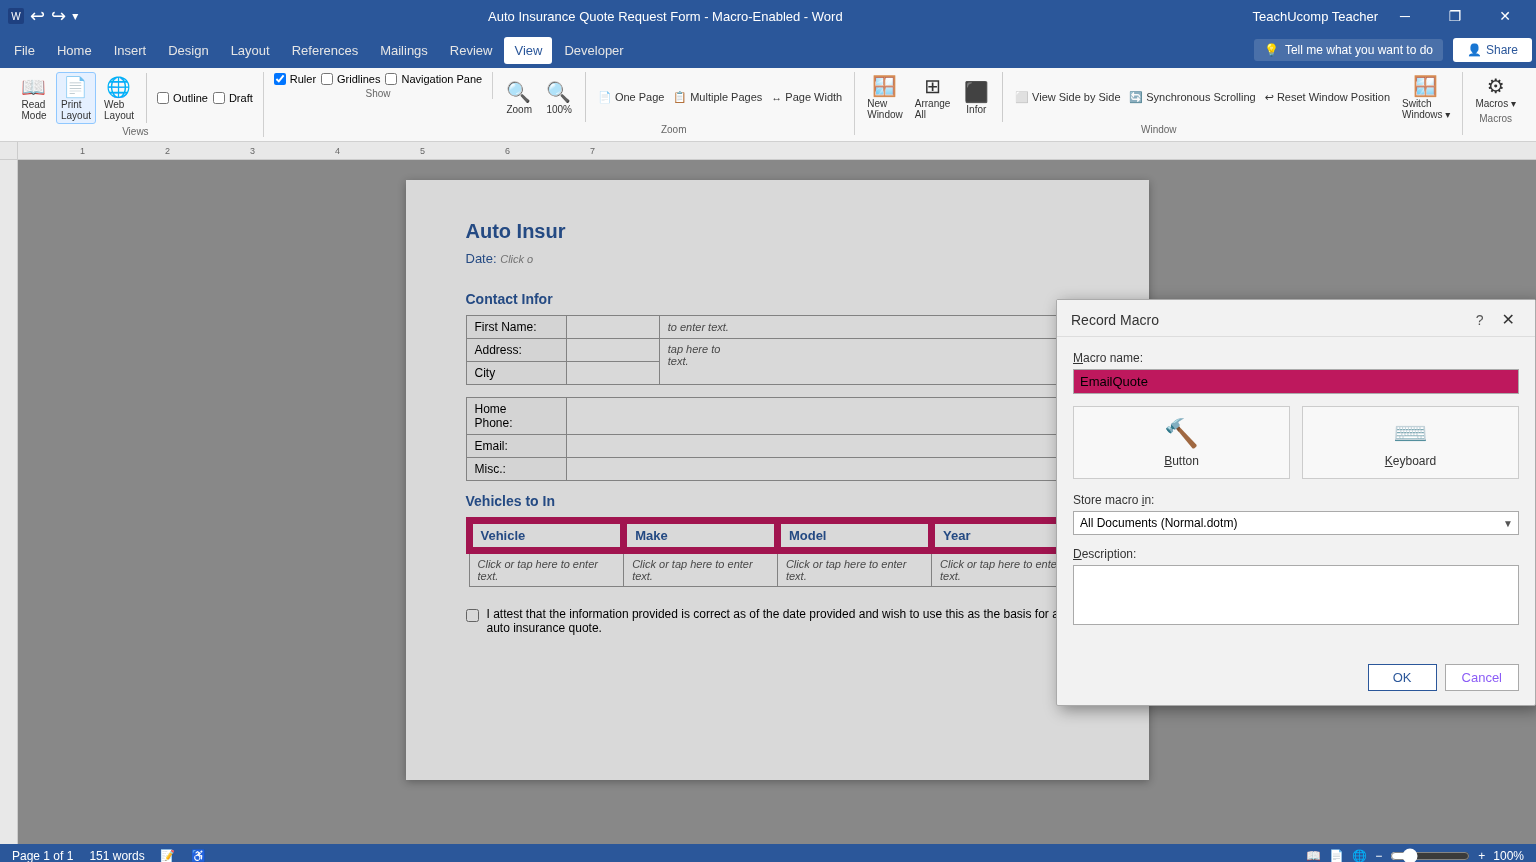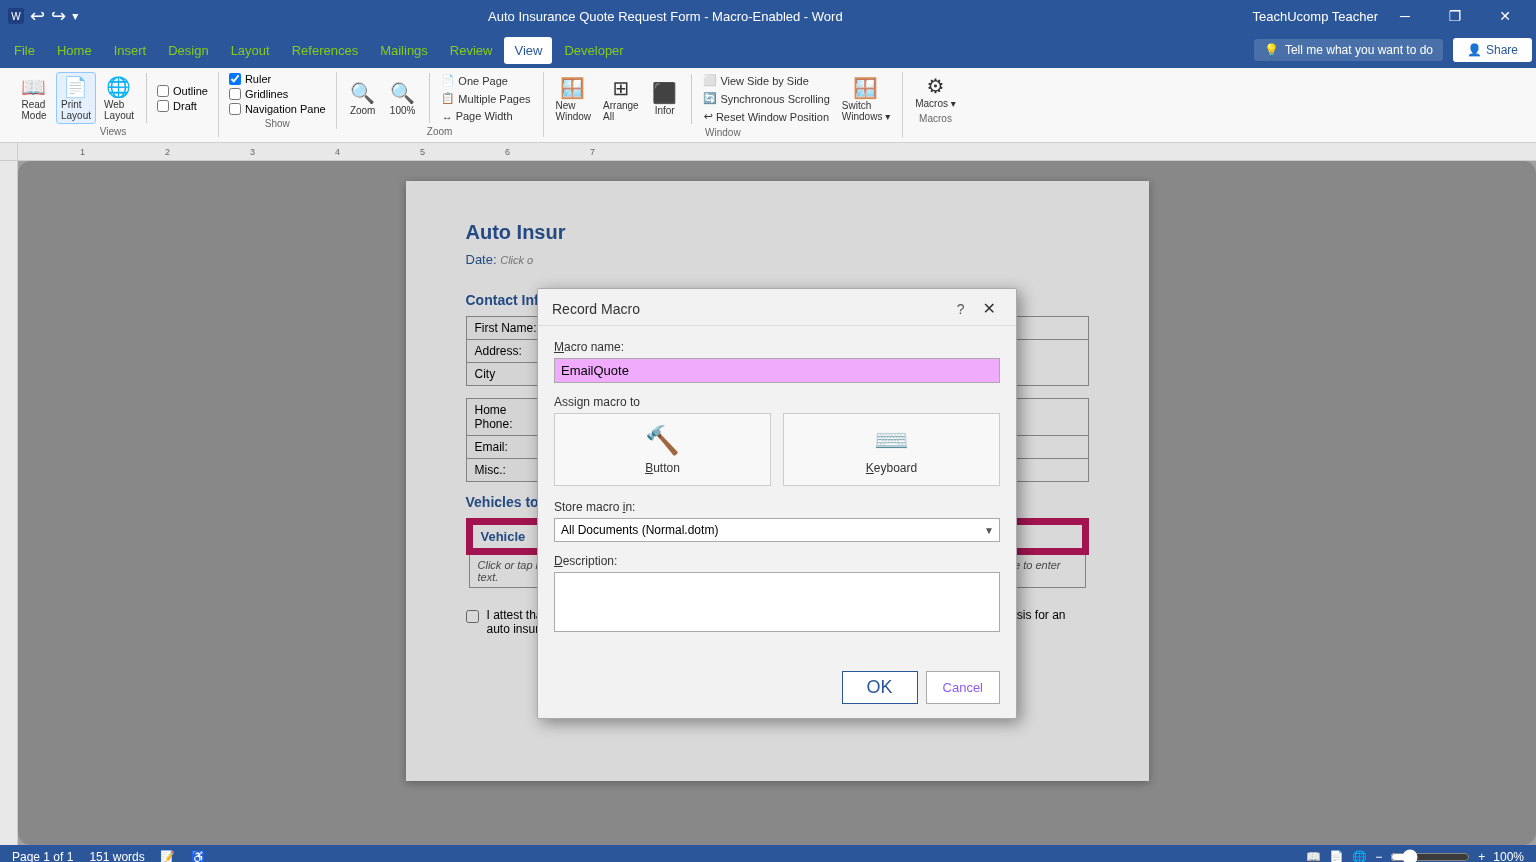--- a/index.html
+++ b/index.html
@@ -22,21 +22,21 @@
     .win-btn { width: 46px; height: 32px; display: flex; align-items: center; justify-content: center; cursor: pointer; font-size: 14px; }
     .menu-bar {
       background: #2b579a;
       display: flex;
       align-items: center;
       height: 36px;
       padding: 0 4px;
       gap: 2px;
     }
     .menu-item {
-      color: #84cc16;
+      color: #e5e5e5;
       padding: 6px 10px;
       cursor: pointer;
       border-radius: 3px;
       font-size: 13px;
     }
     .menu-item.active { background: white; color: #2b579a; }
     .menu-search {
       margin-left: auto;
       display: flex;
       align-items: center;
@@ -107,21 +107,21 @@
     .rb-btn-sm {
       display: flex;
       align-items: center;
       gap: 3px;
       padding: 2px 4px;
       cursor: pointer;
       border-radius: 3px;
       font-size: 11px;
       color: #333;
     }
-    .rb-col { display: flex; flex-direction: column; gap: 1px; }
+    .rb-col { display: flex; flex-direction: row; gap: 1px; }
     .checkbox-item { display: flex; align-items: center; gap: 4px; font-size: 11px; padding: 1px 2px; cursor: pointer; }
     .checkbox-item input { width: 12px; height: 12px; }
 
     
     .ruler-row { display: flex; background: #f0f0f0; border-bottom: 1px solid #ccc; height: 18px; }
     .ruler-corner { width: 18px; min-width: 18px; background: #e8e8e8; border-right: 1px solid #ccc; }
     .ruler-h { flex: 1; background: #e8e8e8; position: relative; overflow: hidden; }
     .ruler-marks { display: flex; align-items: center; height: 100%; padding: 0 2px; font-size: 9px; color: #666; gap: 0; }
 
     
@@ -165,23 +165,22 @@
     .status-right { margin-left: auto; display: flex; align-items: center; gap: 8px; }
     .zoom-slider { width: 80px; accent-color: white; }
 
     
     .overlay {
       position: absolute;
       top: 0; left: 0; right: 0; bottom: 0;
       background: rgba(0,0,0,0.15);
       display: flex;
       align-items: center;
-      justify-content: center;
+      justify-content: flex-end;
       z-index: 100;
-      border-radius: 13px;
     }
     .modal {
       background: #f2f2f2;
       border: 1px solid #aaa;
       box-shadow: 4px 4px 16px rgba(0,0,0,0.4);
       width: 480px;
       border-radius: 2px;
     }
     .modal-titlebar {
       background: #f2f2f2;
@@ -192,21 +191,21 @@
       border-bottom: 1px solid #ddd;
     }
     .modal-title { font-size: 14px; font-weight: normal; color: #333; }
     .modal-btns { display: flex; align-items: center; gap: 6px; }
     .modal-help { background: none; border: none; cursor: pointer; font-size: 14px; color: #555; padding: 2px 6px; }
     .modal-close { background: none; border: none; cursor: pointer; font-size: 16px; color: #333; padding: 2px 6px; line-height: 1; }
     .modal-body { padding: 14px 16px; }
     .form-group { margin-bottom: 12px; }
     .form-label { font-size: 12px; color: #333; margin-bottom: 4px; display: block; }
     .form-label u { text-decoration: underline; }
-    .form-input { width: 100%; padding: 4px 6px; border: 1px solid #aaa; background: #f0abfc; font-size: 13px; }
+    .form-input { width: 100%; padding: 4px 6px; border: 1px solid #aaa; background: #be185d; font-size: 13px; }
     .assign-row { display: flex; gap: 12px; margin-bottom: 14px; }
     .assign-btn {
       flex: 1;
       background: #f8f8f8;
       border: 1px solid #ccc;
       padding: 10px 8px;
       cursor: pointer;
       display: flex;
       flex-direction: column;
       align-items: center;
@@ -225,21 +224,21 @@
       justify-content: flex-end;
       gap: 8px;
       padding: 10px 16px 14px;
     }
     .btn-ok {
       padding: 5px 24px;
       background: white;
       border: 1px solid #2b579a;
       color: #2b579a;
       cursor: pointer;
-      font-size: 18px;
+      font-size: 13px;
     }
     .btn-cancel {
       padding: 5px 16px;
       background: white;
       border: 1px solid #aaa;
       color: #8b5cf6;
       cursor: pointer;
       font-size: 13px;
     }
 
@@ -489,21 +488,20 @@
           </div>
         </div>
         <div class="modal-body">
           <div class="form-group">
             <label class="form-label">
               <u>M</u>acro name:
             </label>
             <input type="text" class="form-input" value="EmailQuote" style="">
           </div>
           <div class="form-group">
-            <div class="form-label">Assign macro to</div>
             <div class="assign-row">
               <button class="assign-btn">
                 <span class="assign-btn-icon">🔨</span>
                 <span><u>B</u>utton</span>
               </button>
               <button class="assign-btn">
                 <span class="assign-btn-icon">⌨️</span>
                 <span><u>K</u>eyboard</span>
               </button>
             </div>

